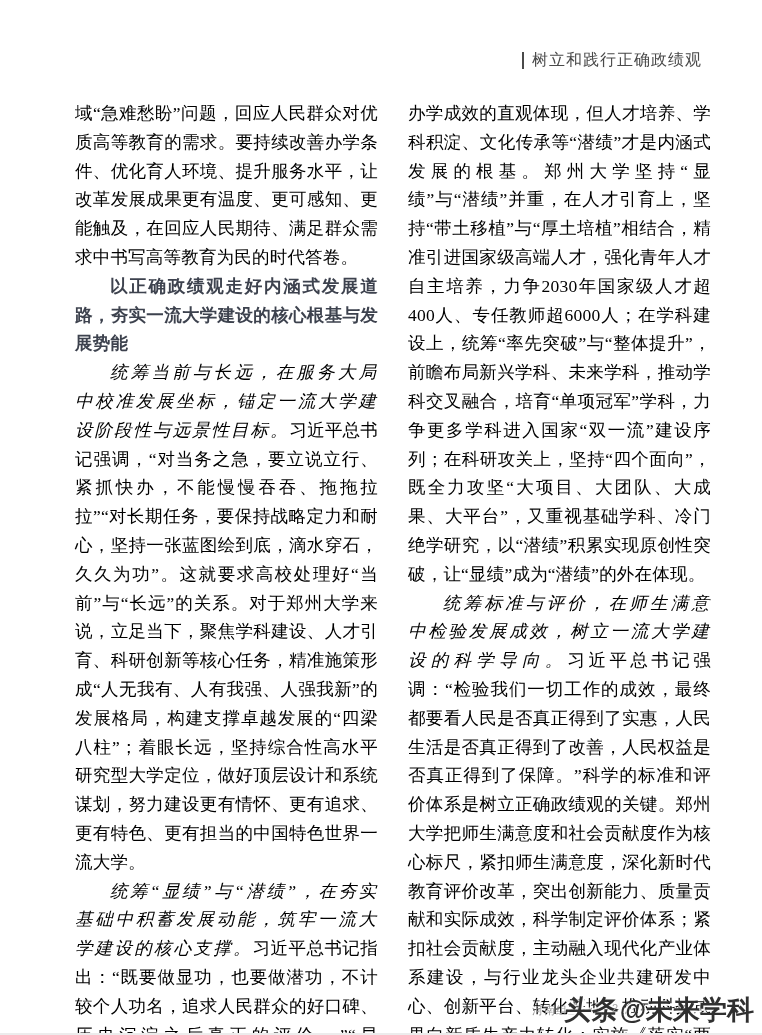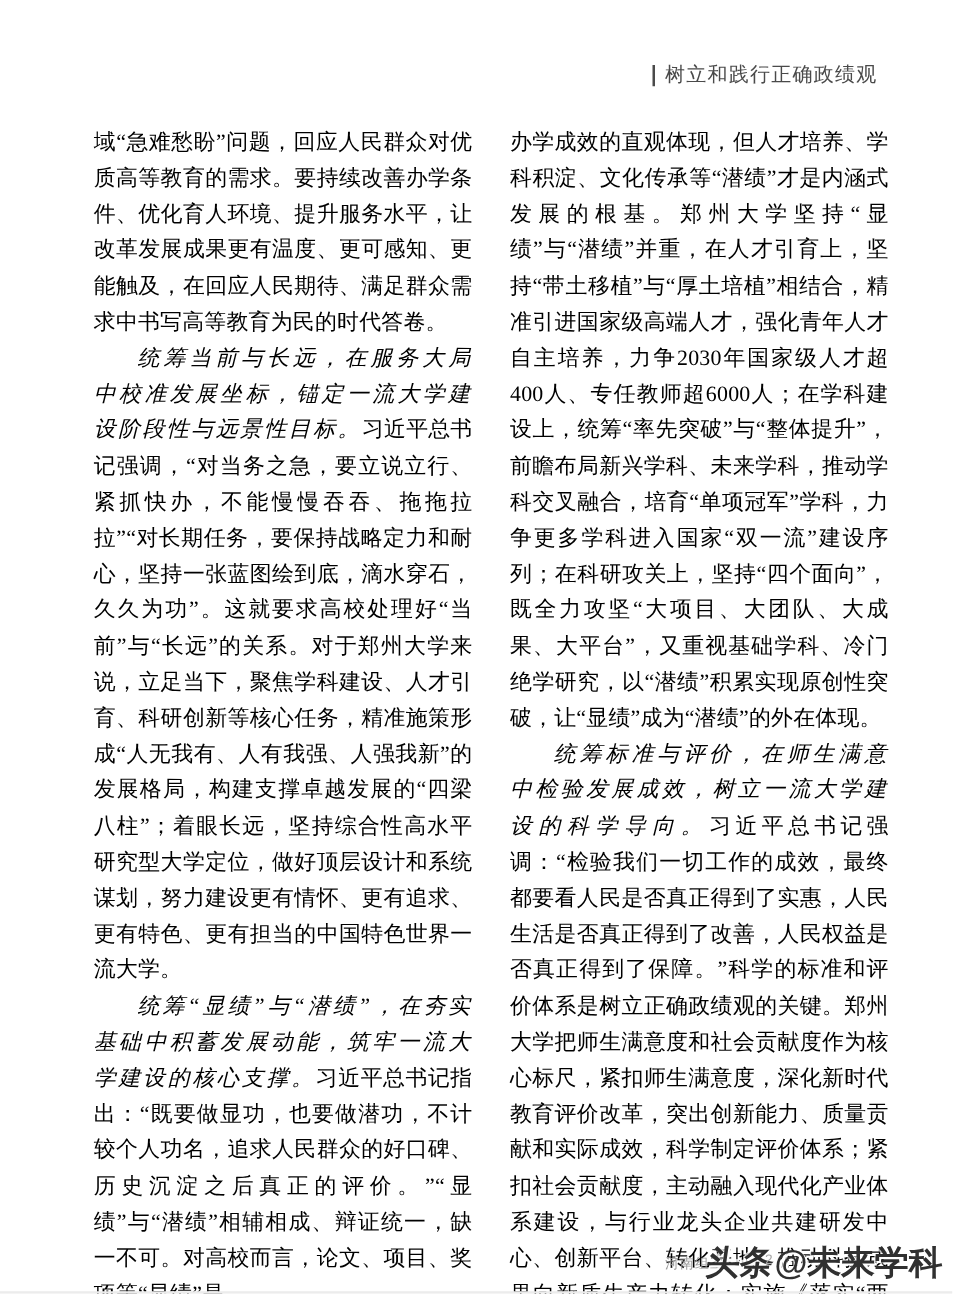--- a/index.html
+++ b/index.html
@@ -78,20 +78,21 @@
 <body>
 
 <div class="page-header">
   <span class="header-bar"></span>
   <span>树立和践行正确政绩观</span>
 </div>
 
 <div class="content">
   <div class="col" id="col-left">
       <p class="no-indent">域“急难愁盼”问题，回应人民群众对优质高等教育的需求。要持续改善办学条件、优化育人环境、提升服务水平，让改革发展成果更有温度、更可感知、更能触及，在回应人民期待、满足群众需求中书写高等教育为民的时代答卷。</p>
+      <p class="section-heading">以正确政绩观走好内涵式发展道路，夯实一流大学建设的核心根基与发展势能</p>
       <p><span class="lead">统筹当前与长远，在服务大局中校准发展坐标，锚定一流大学建设阶段性与远景性目标。</span>习近平总书记强调，“对当务之急，要立说立行、紧抓快办，不能慢慢吞吞、拖拖拉拉”“对长期任务，要保持战略定力和耐心，坚持一张蓝图绘到底，滴水穿石，久久为功”。这就要求高校处理好“当前”与“长远”的关系。对于郑州大学来说，立足当下，聚焦学科建设、人才引育、科研创新等核心任务，精准施策形成“人无我有、人有我强、人强我新”的发展格局，构建支撑卓越发展的“四梁八柱”；着眼长远，坚持综合性高水平研究型大学定位，做好顶层设计和系统谋划，努力建设更有情怀、更有追求、更有特色、更有担当的中国特色世界一流大学。</p>
       <p><span class="lead">统筹“显绩”与“潜绩”，在夯实基础中积蓄发展动能，筑牢一流大学建设的核心支撑。</span>习近平总书记指出：“既要做显功，也要做潜功，不计较个人功名，追求人民群众的好口碑、历史沉淀之后真正的评价。”“显绩”与“潜绩”相辅相成、辩证统一，缺一不可。对高校而言，论文、项目、奖项等“显绩”是</p>
     </div>
   <div class="col" id="col-right">
       <p class="no-indent">办学成效的直观体现，但人才培养、学科积淀、文化传承等“潜绩”才是内涵式发展的根基。郑州大学坚持“显绩”与“潜绩”并重，在人才引育上，坚持“带土移植”与“厚土培植”相结合，精准引进国家级高端人才，强化青年人才自主培养，力争2030年国家级人才超400人、专任教师超6000人；在学科建设上，统筹“率先突破”与“整体提升”，前瞻布局新兴学科、未来学科，推动学科交叉融合，培育“单项冠军”学科，力争更多学科进入国家“双一流”建设序列；在科研攻关上，坚持“四个面向”，既全力攻坚“大项目、大团队、大成果、大平台”，又重视基础学科、冷门绝学研究，以“潜绩”积累实现原创性突破，让“显绩”成为“潜绩”的外在体现。</p>
       <p><span class="lead">统筹标准与评价，在师生满意中检验发展成效，树立一流大学建设的科学导向。</span>习近平总书记强调：“检验我们一切工作的成效，最终都要看人民是否真正得到了实惠，人民生活是否真正得到了改善，人民权益是否真正得到了保障。”科学的标准和评价体系是树立正确政绩观的关键。郑州大学把师生满意度和社会贡献度作为核心标尺，紧扣师生满意度，深化新时代教育评价改革，突出创新能力、质量贡献和实际成效，科学制定评价体系；紧扣社会贡献度，主动融入现代化产业体系建设，与行业龙头企业共建研发中心、创新平台、转化基地，推动科技成果向新质生产力转化；实施《落实“两高四着力” 服务河南县域高质量发展行动计划》，按照“一院一县区、一团队</p>
     </div>
 </div>
 
 <div class="footer">

